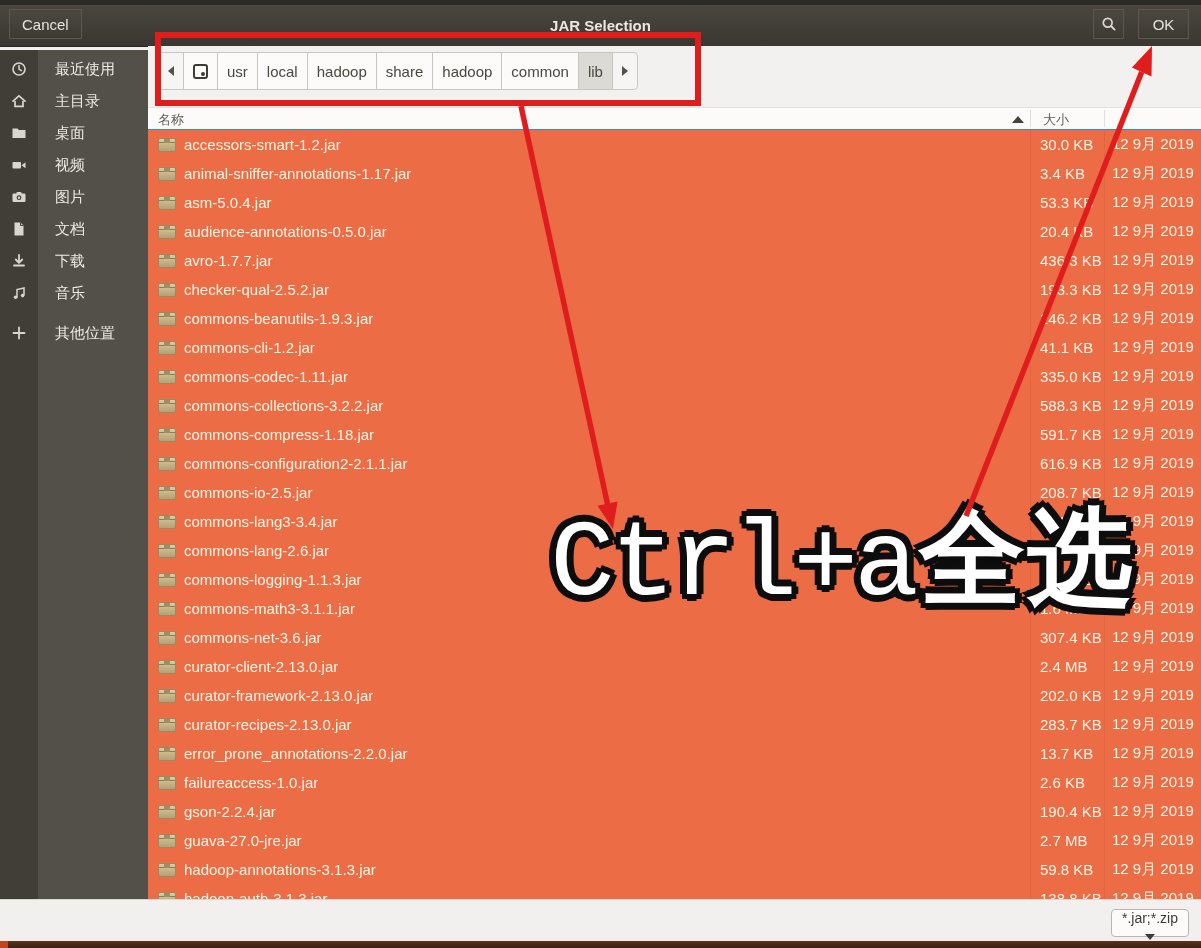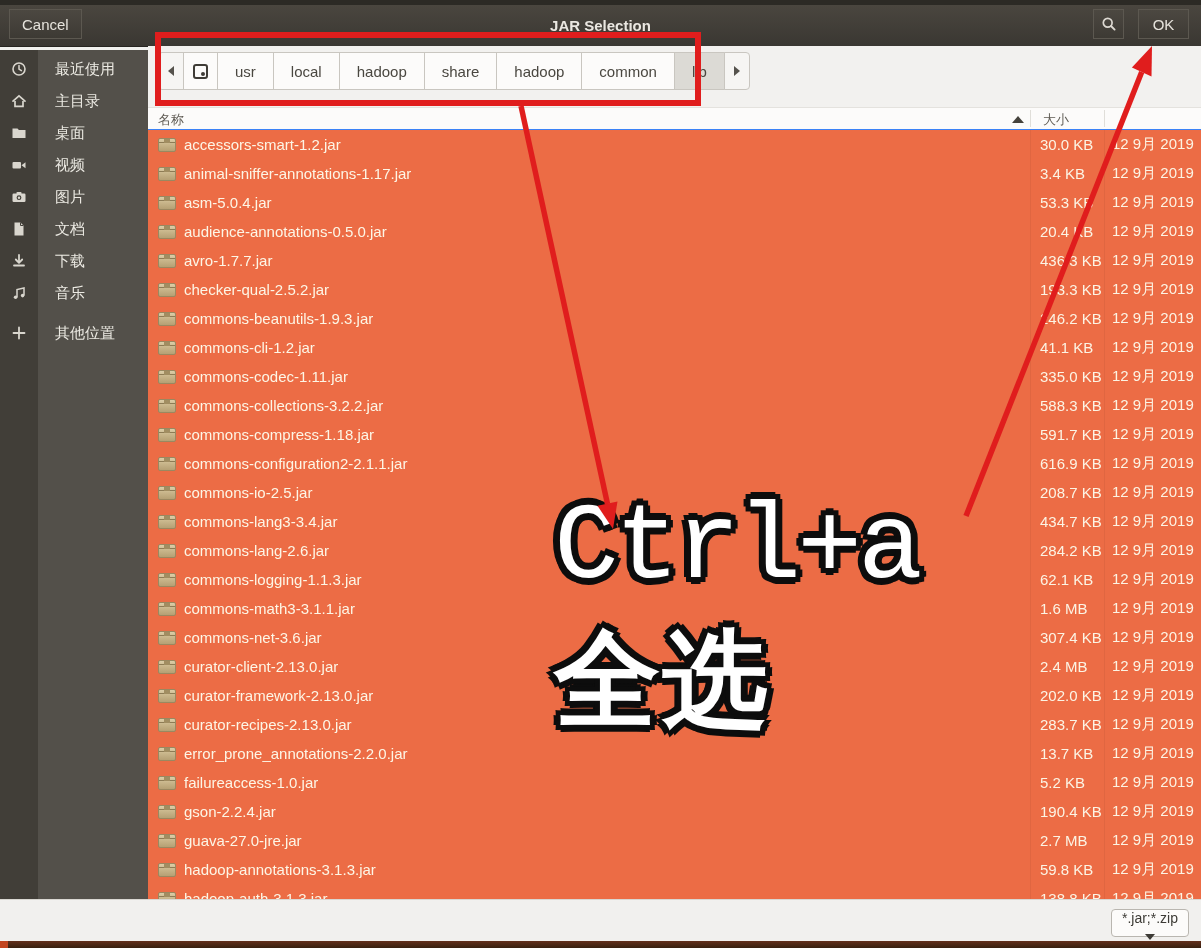--- a/index.html
+++ b/index.html
@@ -42,21 +42,21 @@
   .side-ic{position:absolute;left:11px;width:16px;height:16px;display:flex;align-items:center;justify-content:center;}
   .side-label{margin-left:55px;white-space:nowrap;}
   
   .content{position:absolute;left:148px;top:46px;width:1053px;height:853px;background:#f2f1ef;}
   .crumbbar{
     position:absolute;left:10px;top:6px;height:38px;display:flex;align-items:stretch;
   }
   .crumb{
     background:#fcfbfa;border:1px solid #c9c6c0;margin-left:-1px;
     display:flex;align-items:center;justify-content:center;
-    font-size:15px;color:#4a4740;padding:0 17px;box-sizing:border-box;white-space:nowrap;
+    font-size:15px;color:#4a4740;padding:0 9px;box-sizing:border-box;white-space:nowrap;
   }
   .crumb.first{border-radius:4px 0 0 4px;margin-left:0;}
   .crumb.last{border-radius:0 4px 4px 0;}
   .crumb.selected{background:#dcdad5;}
   .crumb.navbtn{padding:0 9px;background:#f6f5f3;}
   .crumb.rooticon{padding:0 9px;}
   .tri-l{width:0;height:0;border-top:5px solid transparent;border-bottom:5px solid transparent;border-right:6px solid #55524c;}
   .tri-r{width:0;height:0;border-top:5px solid transparent;border-bottom:5px solid transparent;border-left:6px solid #55524c;}
   .rootglyph{width:15px;height:15px;border:2px solid #3f3c37;border-radius:3px;position:relative;box-sizing:border-box;}
   .rootglyph::after{content:"";position:absolute;right:1px;bottom:1px;width:4px;height:4px;border-radius:50%;background:#3f3c37;}
@@ -104,21 +104,20 @@
   .caret-down{width:0;height:0;border-left:5px solid transparent;border-right:5px solid transparent;border-top:6px solid #3d3b36;}
   .bottom-strip{position:absolute;left:0;top:941px;width:1201px;height:7px;background:linear-gradient(#63301c,#37200f);}
   .bottom-strip::before{content:"";position:absolute;left:0;top:0;width:8px;height:7px;background:#c2451f;}
   
   .anno-svg{position:absolute;left:0;top:0;width:1201px;height:948px;pointer-events:none;z-index:60;}
   .bigtext{
     position:absolute;left:550px;top:487px;z-index:55;pointer-events:none;
     display:flex;align-items:baseline;color:#ffffff;white-space:nowrap;
     text-shadow:-5px -5px 0 #0d0d0d,5px -5px 0 #0d0d0d,-5px 5px 0 #0d0d0d,5px 5px 0 #0d0d0d,
                 -7px 0 0 #0d0d0d,7px 0 0 #0d0d0d,0 -7px 0 #0d0d0d,0 7px 0 #0d0d0d;
-    flex-direction:column;
   }
   .bigtext .latin{font-family:"Liberation Mono","DejaVu Sans Mono",monospace;font-size:108px;letter-spacing:-4px;}
   .bigtext .cjk{font-family:"Liberation Sans",sans-serif;font-size:106px;font-weight:bold;letter-spacing:2px;margin-left:4px;}
   svg.ic{display:block;}
 </style>
 </head>
 <body>
 
 <div class="screen">
 
@@ -385,21 +384,21 @@
           </div>
           <div class="frow">
             <span class="jaricon"></span>
             <span class="fname">error_prone_annotations-2.2.0.jar</span>
             <span class="fsize">13.7 KB</span>
             <span class="fdate">12 9月 2019</span>
           </div>
           <div class="frow">
             <span class="jaricon"></span>
             <span class="fname">failureaccess-1.0.jar</span>
-            <span class="fsize">5.2 KB</span>
+            <span class="fsize">2.6 KB</span>
             <span class="fdate">12 9月 2019</span>
           </div>
           <div class="frow">
             <span class="jaricon"></span>
             <span class="fname">gson-2.2.4.jar</span>
             <span class="fsize">190.4 KB</span>
             <span class="fdate">12 9月 2019</span>
           </div>
           <div class="frow">
             <span class="jaricon"></span>

